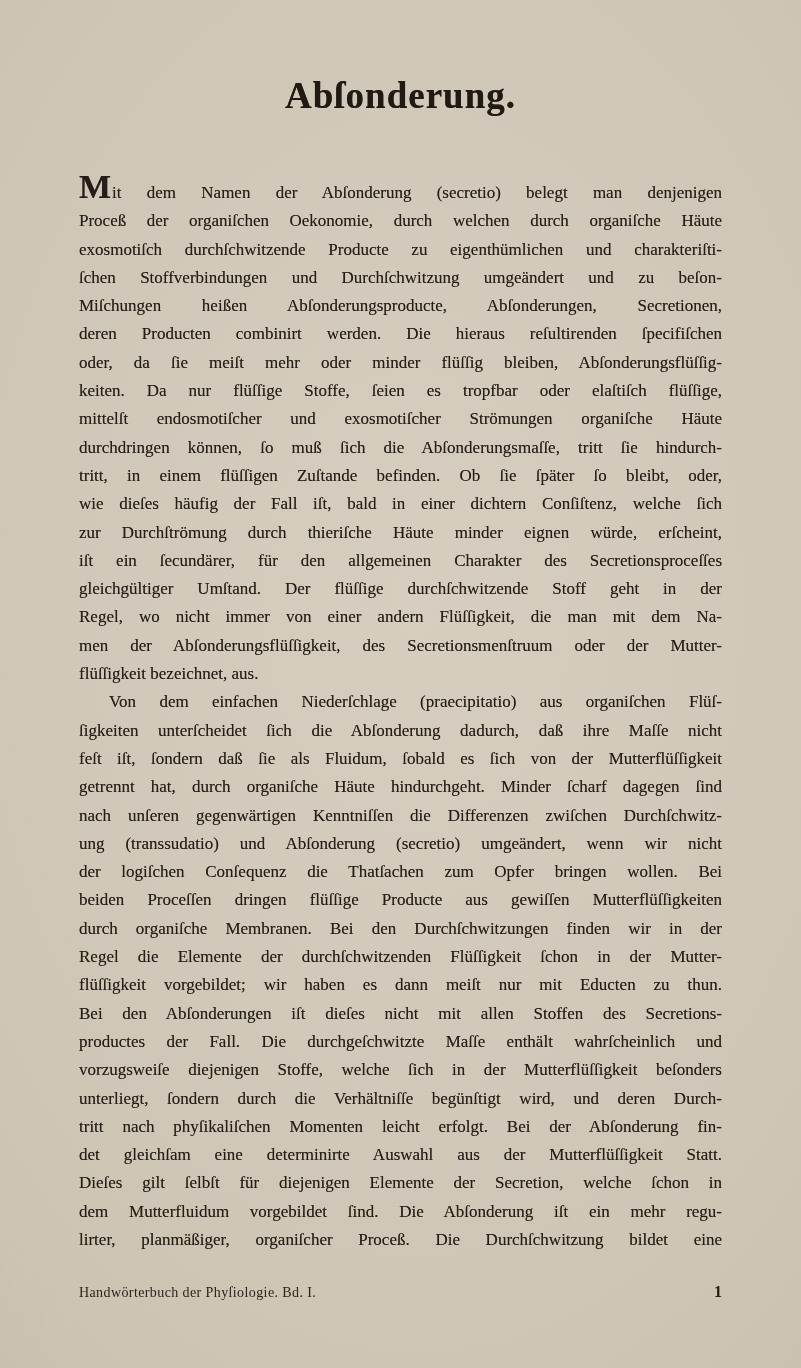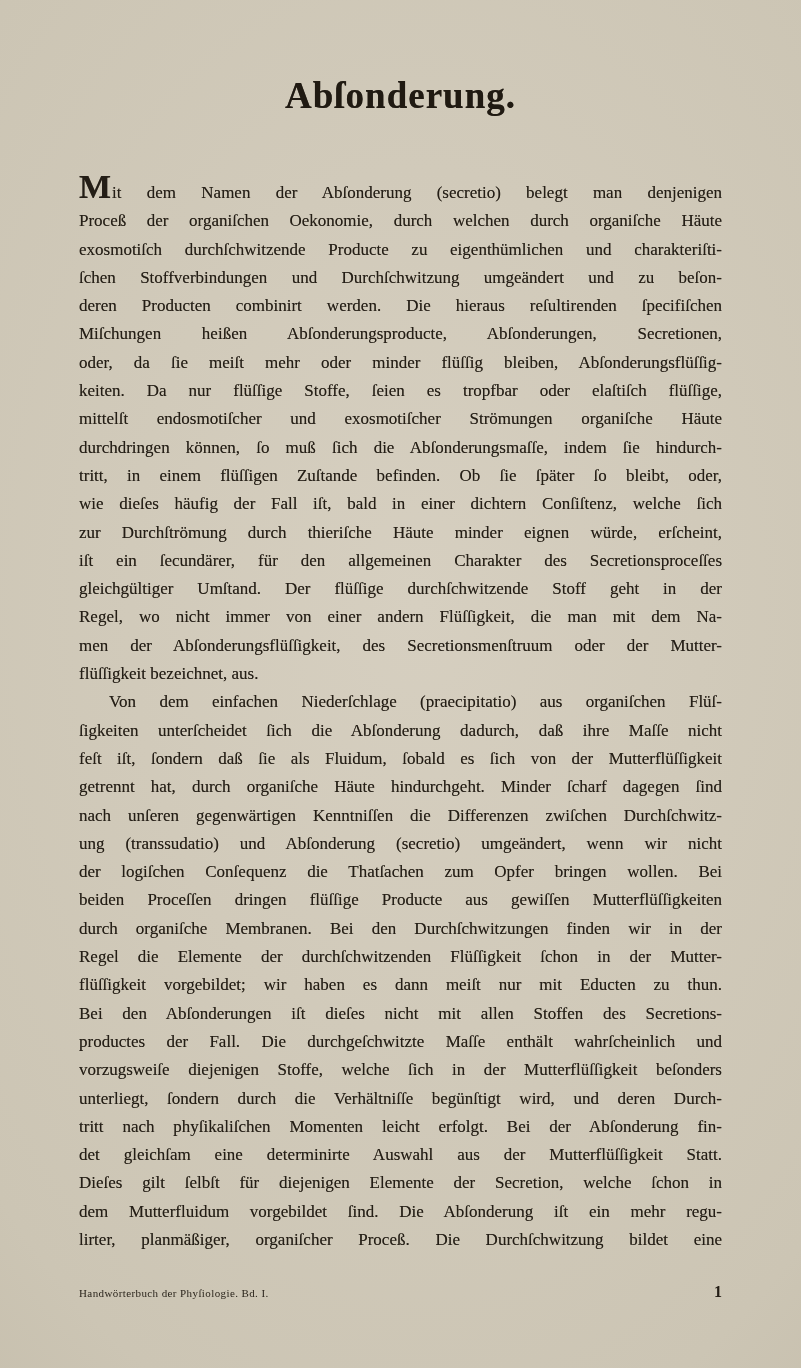--- a/index.html
+++ b/index.html
@@ -64,21 +64,21 @@
   .footer {
     position: absolute;
     left: 79px;
     right: 79px;
     top: 1283px;
     display: flex;
     justify-content: space-between;
     align-items: baseline;
   }
   .footer-left {
-    font-size: 11px;
+    font-size: 14px;
     letter-spacing: 0.4px;
     color: #2b251c;
   }
   .footer-right {
     font-size: 16px;
     font-weight: bold;
     color: #241e16;
   }
 </style>
 </head>
@@ -87,26 +87,26 @@
 <div class="page">
 
   <h1 class="heading">Abſonderung.</h1>
 
   <div class="body-text">
       <div class="paragraph">
         <div class="line"><span class="initial">M</span>it dem Namen der Abſonderung (secretio) belegt man denjenigen</div>
         <div class="line">Proceß der organiſchen Oekonomie, durch welchen durch organiſche Häute</div>
         <div class="line">exosmotiſch durchſchwitzende Producte zu eigenthümlichen und charakteriſti-</div>
         <div class="line">ſchen Stoffverbindungen und Durchſchwitzung umgeändert und zu beſon-</div>
+        <div class="line">Miſchungen heißen Abſonderungsproducte, Abſonderungen, Secretionen,</div>
         <div class="line">deren Producten combinirt werden. Die hieraus reſultirenden ſpecifiſchen</div>
-        <div class="line">Miſchungen heißen Abſonderungsproducte, Abſonderungen, Secretionen,</div>
         <div class="line">oder, da ſie meiſt mehr oder minder flüſſig bleiben, Abſonderungsflüſſig-</div>
         <div class="line">keiten. Da nur flüſſige Stoffe, ſeien es tropfbar oder elaſtiſch flüſſige,</div>
         <div class="line">mittelſt endosmotiſcher und exosmotiſcher Strömungen organiſche Häute</div>
-        <div class="line">durchdringen können, ſo muß ſich die Abſonderungsmaſſe, indem ſie hindurch-</div>
+        <div class="line">durchdringen können, ſo muß ſich die Abſonderungsmaſſe, tritt ſie hindurch-</div>
         <div class="line">tritt, in einem flüſſigen Zuſtande befinden. Ob ſie ſpäter ſo bleibt, oder,</div>
         <div class="line">wie dieſes häufig der Fall iſt, bald in einer dichtern Conſiſtenz, welche ſich</div>
         <div class="line">zur Durchſtrömung durch thieriſche Häute minder eignen würde, erſcheint,</div>
         <div class="line">iſt ein ſecundärer, für den allgemeinen Charakter des Secretionsproceſſes</div>
         <div class="line">gleichgültiger Umſtand. Der flüſſige durchſchwitzende Stoff geht in der</div>
         <div class="line">Regel, wo nicht immer von einer andern Flüſſigkeit, die man mit dem Na-</div>
         <div class="line">men der Abſonderungsflüſſigkeit, des Secretionsmenſtruum oder der Mutter-</div>
         <div class="line last">flüſſigkeit bezeichnet, aus.</div>
       </div>
       <div class="paragraph">

